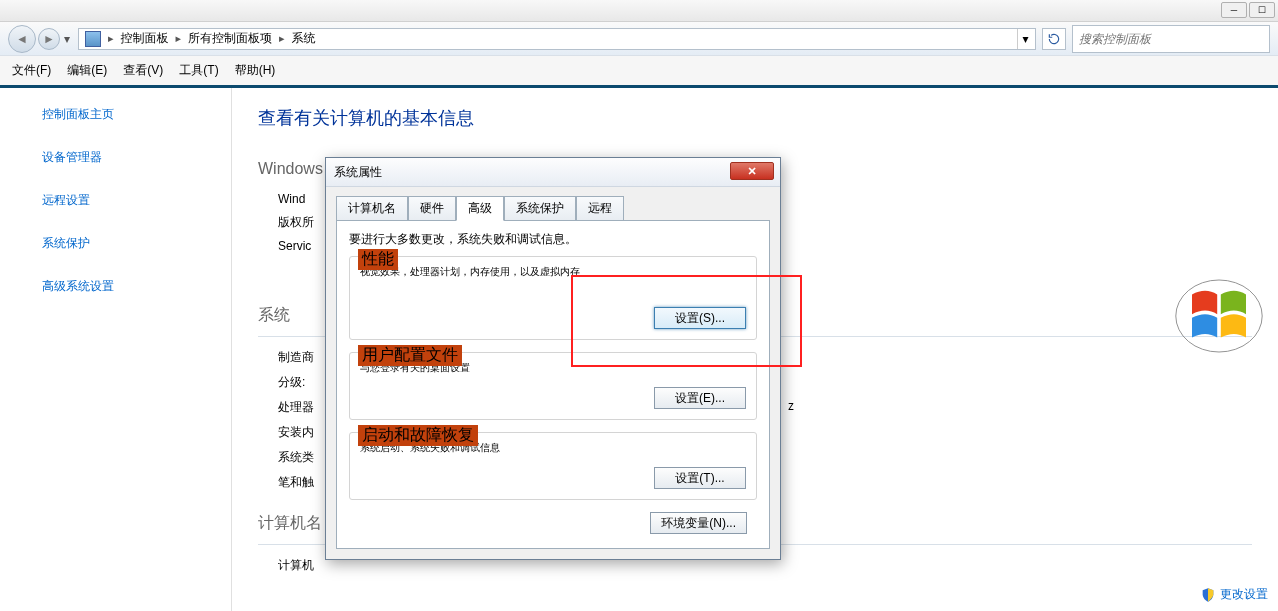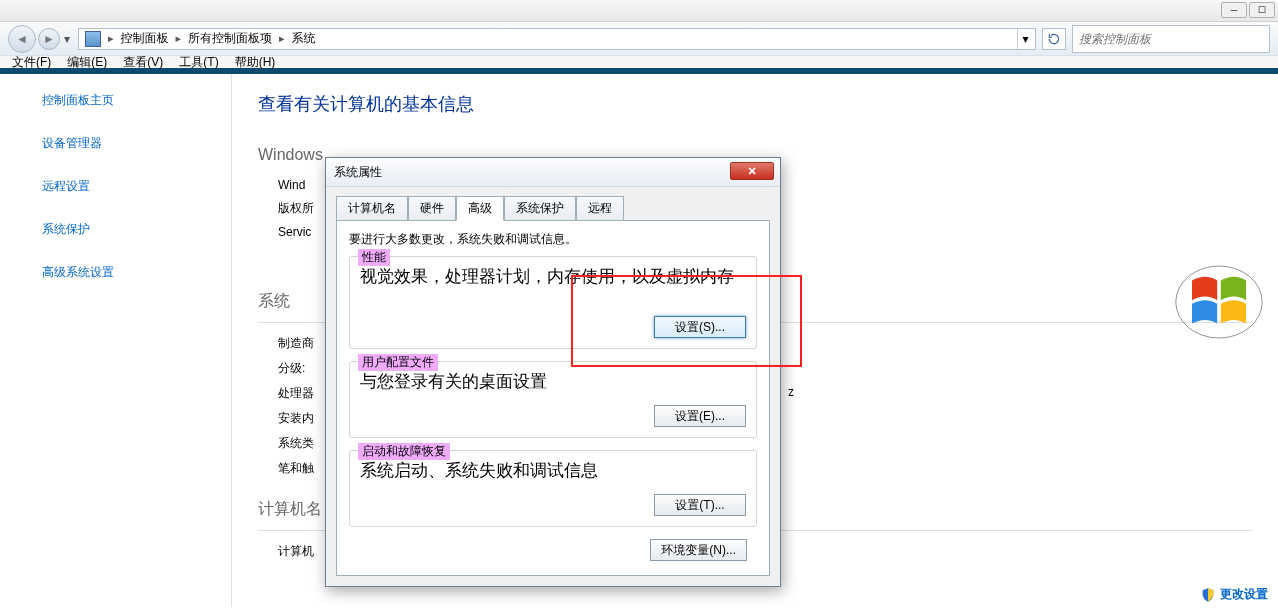--- a/index.html
+++ b/index.html
@@ -16,55 +16,55 @@
     .nav-drop { width: 10px; height: 20px; display: flex; align-items: center; justify-content: center; color: #555; margin-left: 2px; cursor: pointer; }
     .addr-bar { flex: 1; height: 22px; border: 1px solid #b4c0cc; background: #fff; margin: 0 6px; display: flex; align-items: center; padding: 0 2px; }
     .addr-icon { width: 16px; height: 16px; margin: 0 4px; background: linear-gradient(#8cc0ec, #5a94c8); border: 1px solid #4060a0; }
     .crumb { padding: 0 4px; font-size: 12px; color: #000; cursor: pointer; }
     .crumb-sep { color: #555; padding: 0 3px; font-size: 11px; }
     .addr-drop { width: 16px; height: 20px; border-left: 1px solid #ccc; display: flex; align-items: center; justify-content: center; cursor: pointer;}
     .refresh-btn { width: 24px; height: 22px; border: 1px solid #b4c0cc; background: #fff; display: flex; align-items: center; justify-content: center; cursor: pointer; margin-right: 6px;}
     .search-box { width: 198px; height: 28px; border: 1px solid #b4c0cc; background: #fff; display: flex; align-items: center; padding: 0 6px; }
     .search-input { border: none; outline: none; flex: 1; font-size: 12px; font-style: italic; color: #888; }
 
-    .menu-bar { height: 18px; background: #f6f6f6; border-bottom: 6px solid #0c4a6e; display: flex; align-items: center; padding: 0 12px; gap: 16px; }
+    .menu-bar { height: 32px; background: #f6f6f6; border-bottom: 3px solid #0c4a6e; display: flex; align-items: center; padding: 0 12px; gap: 16px; }
     .menu-item { font-size: 12px; color: #000; cursor: pointer; }
 
     .content-wrap { display: flex; height: calc(611px - 22px - 34px - 22px); }
     .sidebar { width: 232px; border-right: 1px solid #e0e0e0; padding: 18px 24px 18px 42px; }
     .side-link { display: block; color: #0066cc; font-size: 12px; margin-bottom: 26px; cursor: pointer; }
 
     .main { flex: 1; padding: 18px 26px; position: relative; }
     .page-title { font-size: 18px; color: #003399; font-weight: normal; margin-bottom: 30px; }
     .section-h { font-size: 16px; color: #666; margin-bottom: 10px; }
     .info-row { font-size: 12px; color: #000; padding: 4px 0 4px 20px; }
     .sys-section { margin-top: 48px; }
     .section-divider { border: none; border-top: 1px solid #d8e0e8; margin: 3px 0 8px 0; }
 
     .logo-area { position: absolute; right: 14px; top: 190px; }
     .win-logo { width: 90px; height: 76px; }
 
-    .footer-link { position: absolute; right: 10px; bottom: 8px; display: flex; align-items: center; gap: 4px; color: #0066cc; font-size: 12px; cursor: pointer; font-weight: bold; }
+    .footer-link { position: absolute; right: 10px; bottom: 8px; display: flex; align-items: center; gap: 4px; color: #0066cc; font-size: 12px; cursor: pointer; }
     .shield-icon { width: 16px; height: 16px; }
 
     
     .dialog { position: absolute; left: 325px; top: 157px; width: 456px; background: #f0f0f0; border: 1px solid #6b7f95; box-shadow: 2px 4px 14px rgba(0,0,0,.35); }
     .dlg-title { height: 29px; background: linear-gradient(#fdfdfe, #e8edf4); border-bottom: 1px solid #cfd7e1; display: flex; align-items: center; padding: 0 8px; position: relative; }
     .dlg-title-txt { font-size: 12px; color: #000; }
     .dlg-close { position: absolute; right: 6px; top: 4px; width: 44px; height: 18px; background: linear-gradient(#e07868, #c83020); border: 1px solid #a03020; border-radius: 2px; display: flex; align-items: center; justify-content: center; cursor: pointer; }
     .dlg-close-x { color: #fff; font-size: 11px; font-weight: bold; }
 
     .tabs { display: flex; padding: 8px 10px 0 10px; background: #f0f0f0; }
     .tab { padding: 3px 11px; font-size: 12px; border: 1px solid #9faebb; background: linear-gradient(#f8fafc,#e8edf2); cursor: pointer; margin-right: 0px; position: relative; bottom: -1px; }
     .tab.active { background: #fff; border-bottom: 1px solid #fff; z-index: 2; }
     .tab-body { margin: 0 10px 10px 10px; border: 1px solid #9faebb; background: #fff; padding: 10px 12px 14px 12px; }
     .admin-note { font-size: 12px; margin-bottom: 8px; }
     .grp { border: 1px solid #d4d4d4; border-radius: 3px; padding: 8px 10px 10px 10px; margin-bottom: 12px; position: relative; }
-    .grp-title { position: absolute; top: -8px; left: 8px; background: #f0abfc; padding: 0 4px; font-size: 12px; }
-    .grp-desc { font-size: 17px; margin-bottom: 6px; }
+    .grp-title { position: absolute; top: -8px; left: 8px; background: #c2410c; padding: 0 4px; font-size: 16px; }
+    .grp-desc { font-size: 10px; margin-bottom: 6px; }
     .grp-btn-row { display: flex; justify-content: flex-end; margin-top: 28px; }
     .grp-btn-row2 { display: flex; justify-content: flex-end; margin-top: 12px; }
     .dlg-btn { min-width: 92px; height: 22px; border: 1px solid #8a9aaa; background: linear-gradient(#fdfdfd,#e6ebf0); font-size: 12px; cursor: pointer; padding: 0 10px; }
     .dlg-btn.highlight { border: 1px solid #3c7fb1; box-shadow: 0 0 3px rgba(60,127,177,.8); background: linear-gradient(#f2f8fd,#d8ecf8); }
     .env-row { display: flex; justify-content: flex-end; margin-top: 2px; padding-right: 10px; }
 
     .red-box { position: absolute; left: 571px; top: 275px; width: 231px; height: 92px; border: 2px solid #ff2020; pointer-events: none; }
 
     .pc-name { margin-top: 18px; }
   </style>

